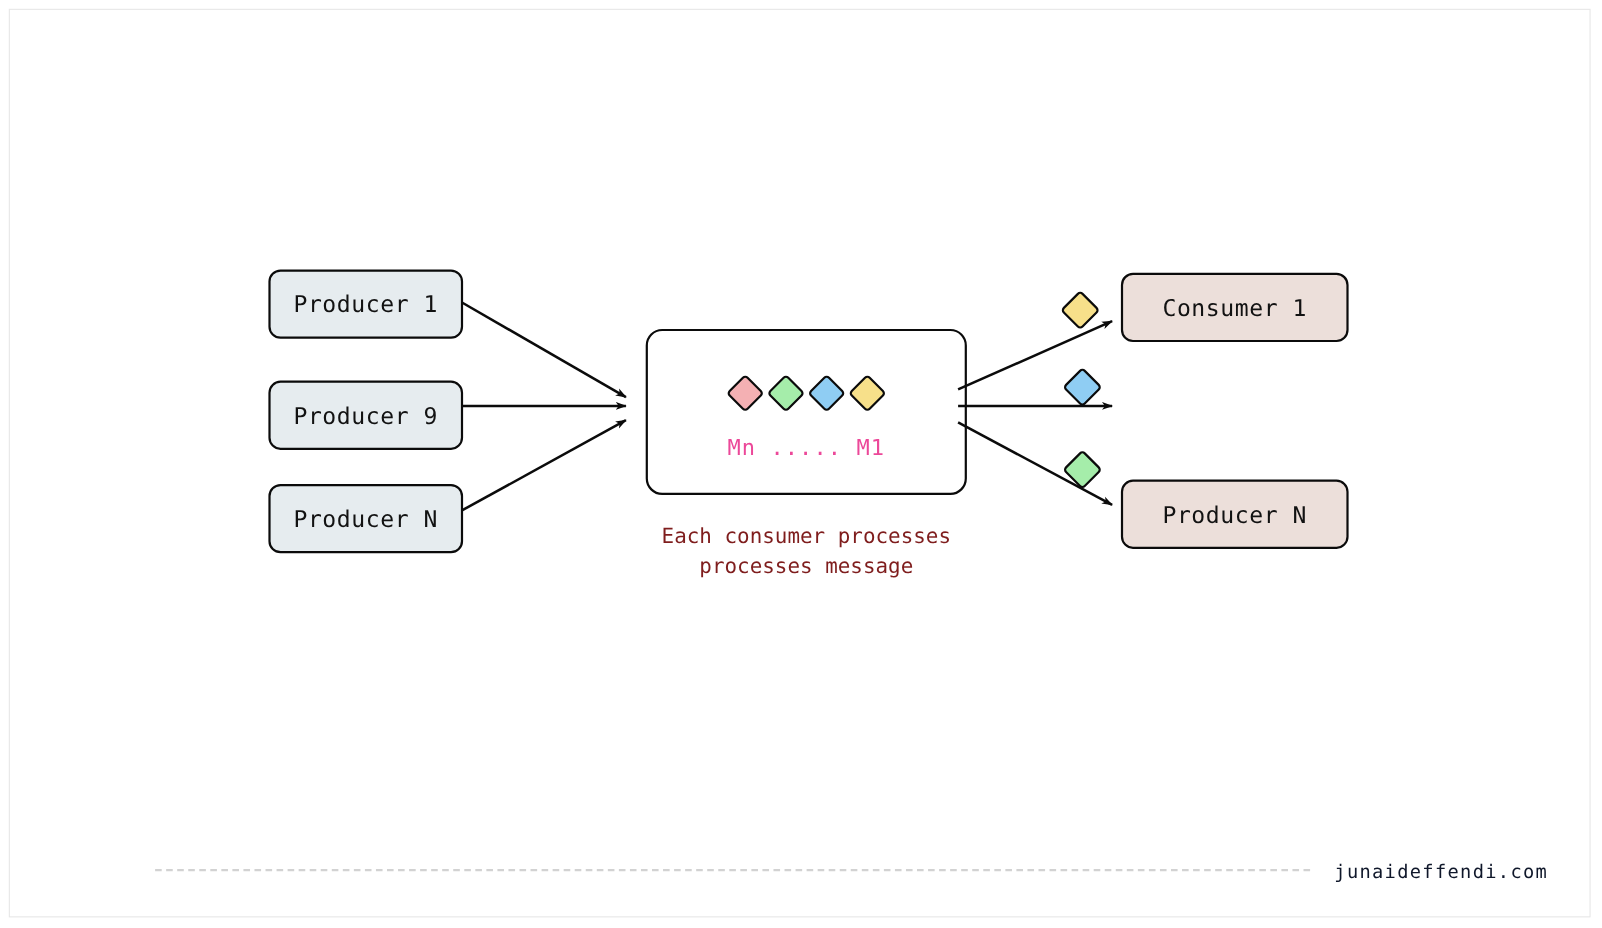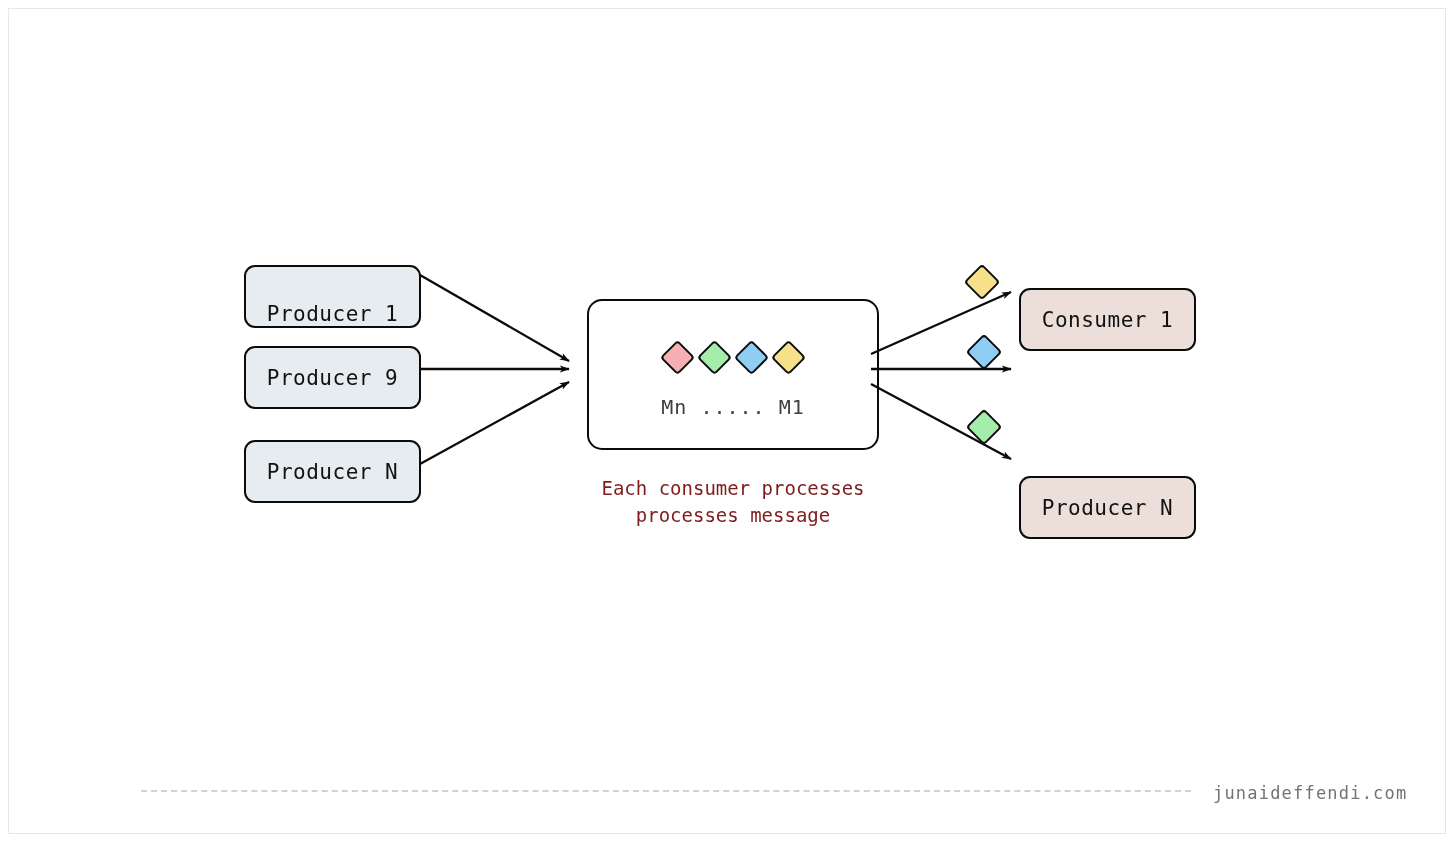--- a/index.html
+++ b/index.html
@@ -36,23 +36,22 @@
     color: #121212;
     white-space: nowrap;
   }
   .producer {
     background: #e6ecef;
     width: 177px;
     height: 63px;
   }
   .consumer {
     background: #ecdfda;
-    width: 177px;
+    width: 207px;
     height: 63px;
-    margin-top: 40px;
   }
   #queue-box {
     position: absolute;
     left: 578px;
     top: 290px;
     width: 292px;
     height: 151px;
     box-sizing: border-box;
     background: #ffffff;
     border: 2px solid #0b0b0b;
@@ -76,21 +75,21 @@
     box-sizing: border-box;
   }
   .queue-label {
     position: absolute;
     left: 0;
     top: 94px;
     width: 100%;
     text-align: center;
     font-size: 20px;
     letter-spacing: 1px;
-    color: #404040;
+    color: #ec4899;
   }
   #queue-caption {
     position: absolute;
     left: 538px;
     top: 466px;
     width: 372px;
     text-align: center;
     font-size: 19px;
     line-height: 27px;
     color: #7f1d1d;
@@ -119,29 +118,29 @@
     width: 1050px;
     height: 0;
     border-top: 2px dashed #d2d2d2;
   }
   #footer-text {
     position: absolute;
     left: 1204px;
     top: 774px;
     font-size: 17px;
     letter-spacing: 1.2px;
-    color: #737373;
+    color: #0f172a;
   }
 </style>
 </head>
 <body>
 
 <div id="canvas">
 
-  <div class="node producer" style="left:235px; top:256px;align-items:flex-end;">
+  <div class="node producer" style="left:235px; top:236px;">
     <span>Producer 1</span>
   </div>
   <div class="node producer" style="left:235px; top:337px;">
     <span>Producer 9</span>
   </div>
   <div class="node producer" style="left:235px; top:431px;text-align:center;">
     <span>Producer N</span>
   </div>
 
   <div id="queue-box">

